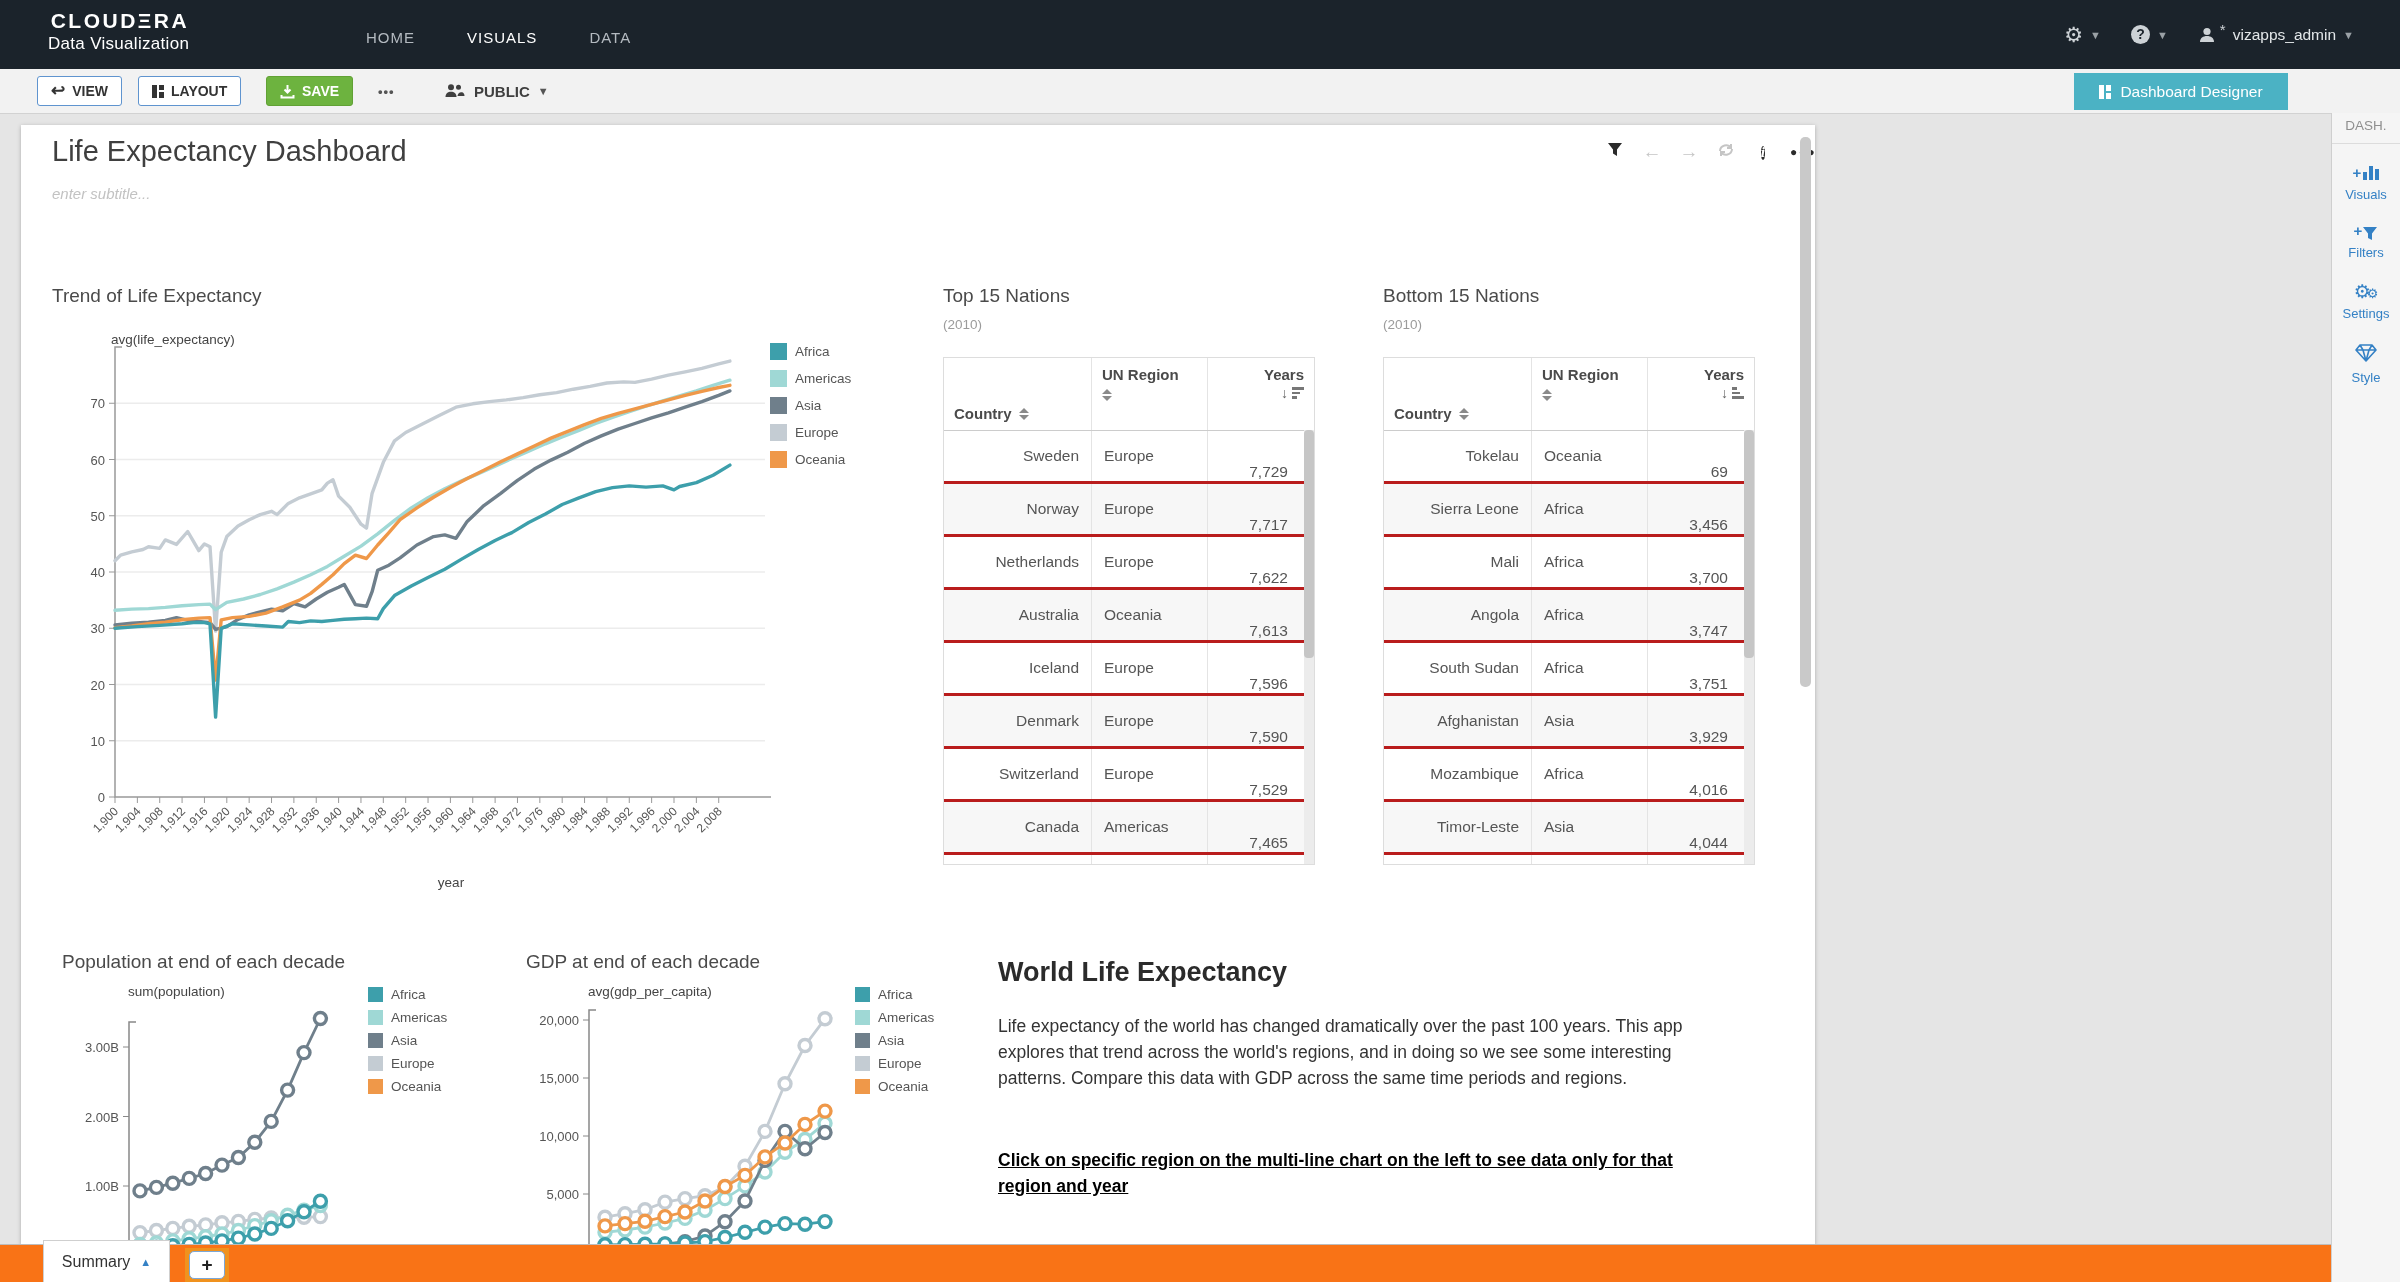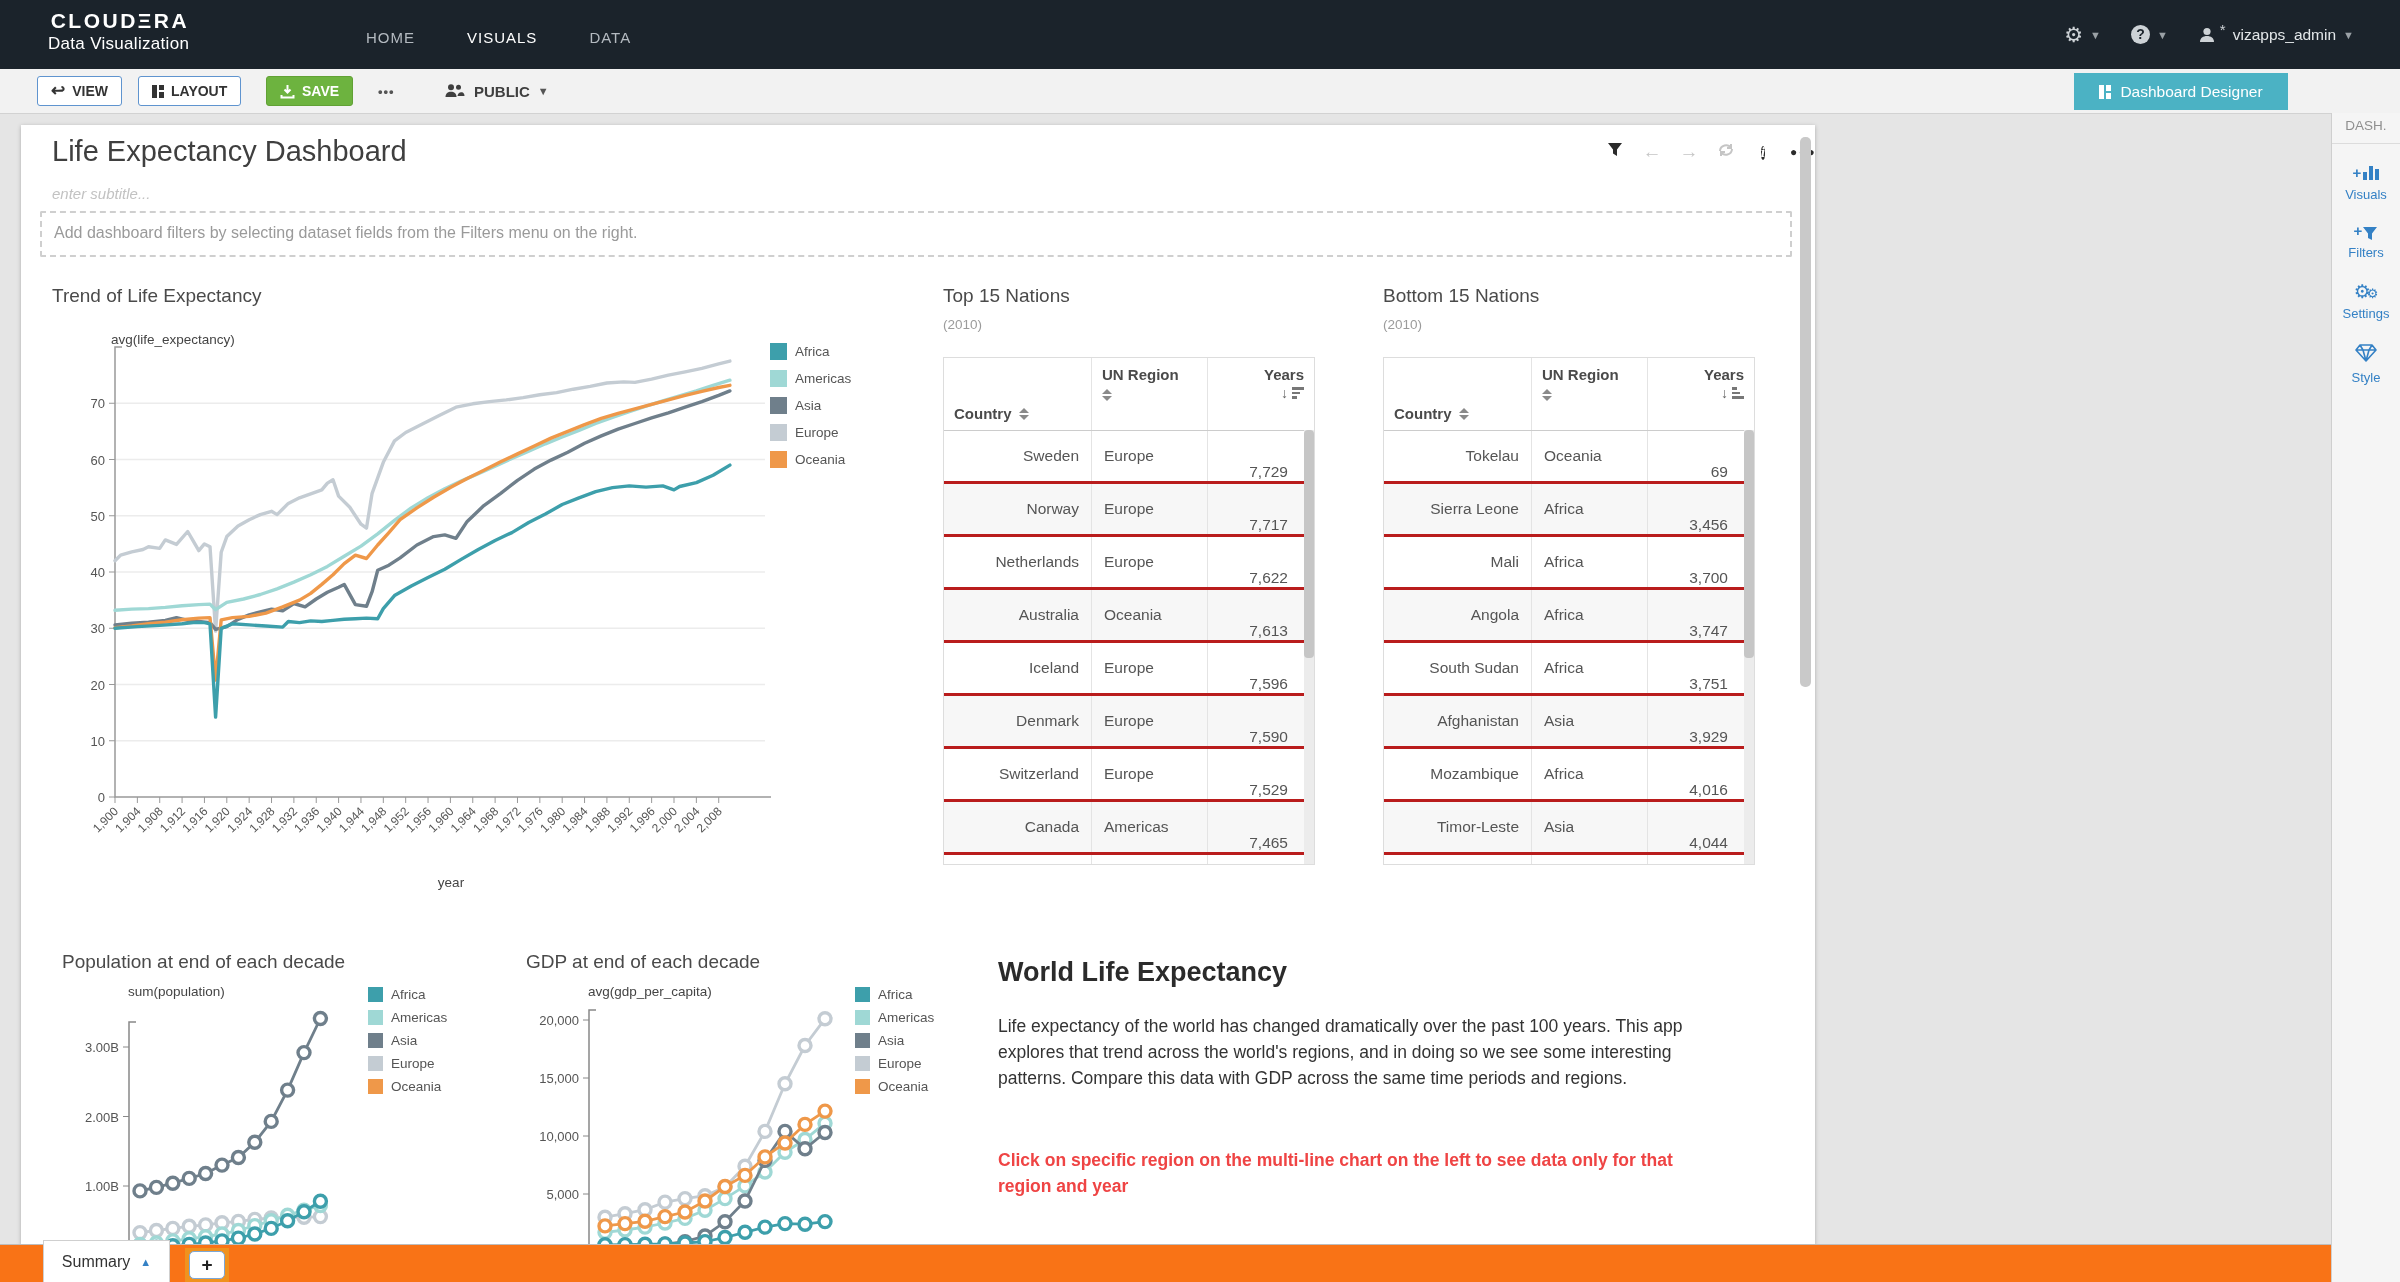--- a/index.html
+++ b/index.html
@@ -99,21 +99,21 @@
   .tbl-scroll .thumb{width:10px;height:228px;background:#c6c6c6;border-radius:4px;}
 
   svg text{font-family:"Liberation Sans",sans-serif;}
   .tick{font-size:12px;fill:#555;}
   .ytick{font-size:13px;fill:#555;}
   .axis-label{font-size:13.5px;fill:#444;}
 
   
   #txt-heading{position:absolute;left:977px;top:832px;font-size:27px;font-weight:bold;color:#2b2b2b;}
   #txt-p1{position:absolute;left:977px;top:888px;width:710px;font-size:17.5px;line-height:26px;color:#333;}
-  #txt-p2{position:absolute;left:977px;top:1022px;width:710px;font-size:17.5px;line-height:26px;color:#ef4444;font-weight:bold;}
+  #txt-p2{position:absolute;left:977px;top:1022px;width:710px;font-size:17.5px;line-height:26px;color:#000000;font-weight:bold;text-decoration:underline;}
 
   
   #tabbar{position:absolute;left:0;top:1244px;width:2331px;height:38px;background:#f97316;border-top:1px solid #bdbdbd;box-sizing:border-box;}
   #tab-summary{position:absolute;left:43px;top:-5px;width:127px;height:43px;background:#fff;border:1px solid #cfcfcf;border-bottom:none;box-sizing:border-box;display:flex;align-items:center;justify-content:center;gap:10px;font-size:16px;color:#333;cursor:pointer;}
   #tab-summary .caret-up{color:#3481c5;font-size:11px;}
   #tab-add{position:absolute;left:185px;top:3px;width:44px;height:34px;background:#f0921e;display:flex;align-items:center;justify-content:center;cursor:pointer;}
   #tab-add .inner{width:34px;height:26px;background:#fff;border:1px solid #7ba7d7;border-radius:5px;display:flex;align-items:center;justify-content:center;font-size:19px;font-weight:bold;color:#222;}
 </style>
 </head>
 <body>
@@ -238,23 +238,20 @@
             <path d="M3 9a6 6 0 0 1 11-3" stroke="#c5c5c5" stroke-width="2" fill="none"></path>
             <path d="M14 2v4h-4" stroke="#c5c5c5" stroke-width="2" fill="none"></path>
             <path d="M15 7a6 6 0 0 1-11 3" stroke="#c5c5c5" stroke-width="2" fill="none"></path>
             <path d="M4 14v-4h4" stroke="#c5c5c5" stroke-width="2" fill="none"></path>
           </svg></span>
       <span class="dt-ic"><span class="info-circle">i</span></span>
       <span class="dt-ic more-dots">●●●</span>
     </div>
     <div id="main-scroll"></div>
 
-    <div id="filter-bar">
-      <div class="hint">Add dashboard filters by selecting dataset fields from the Filters menu on the right.</div>
-    </div>
 
     <div class="block-title" style="left:31px;top:160px;">Trend of Life Expectancy</div>
     <svg id="trend-svg" width="710" height="570" style="position:absolute;left:60px;top:205px;">
         <line x1="28" y1="467" x2="34" y2="467" stroke="#999"></line>
         <text x="24" y="472" text-anchor="end" class="ytick">0</text>
         <line x1="34" y1="410.75" x2="684" y2="410.75" stroke="#ececec" stroke-width="1.5"></line>
         <line x1="28" y1="410.75" x2="34" y2="410.75" stroke="#999"></line>
         <text x="24" y="415.75" text-anchor="end" class="ytick">10</text>
         <line x1="34" y1="354.5" x2="684" y2="354.5" stroke="#ececec" stroke-width="1.5"></line>
         <line x1="28" y1="354.5" x2="34" y2="354.5" stroke="#999"></line>

